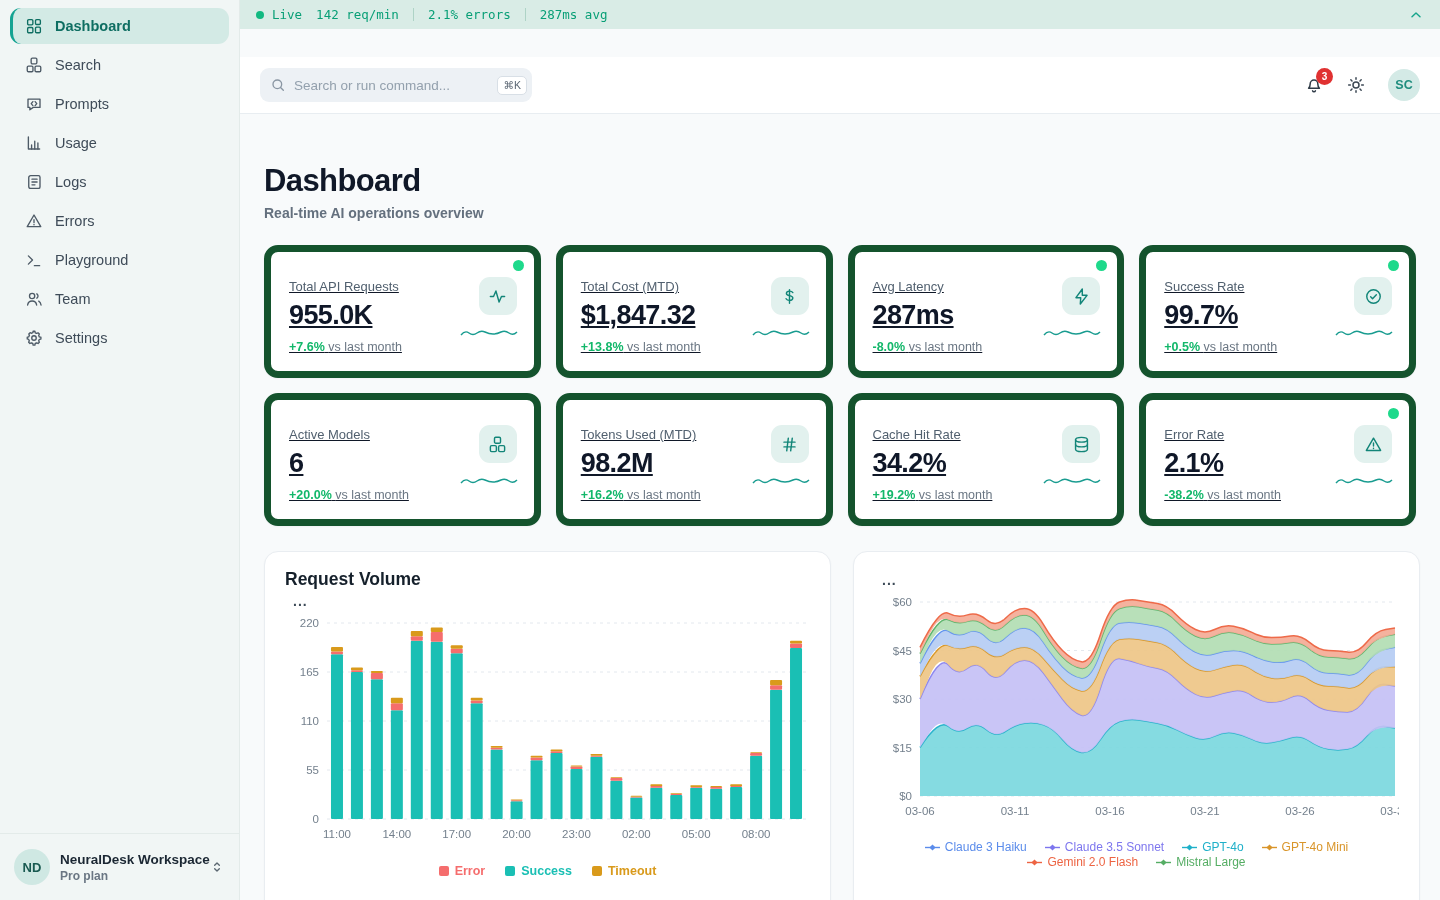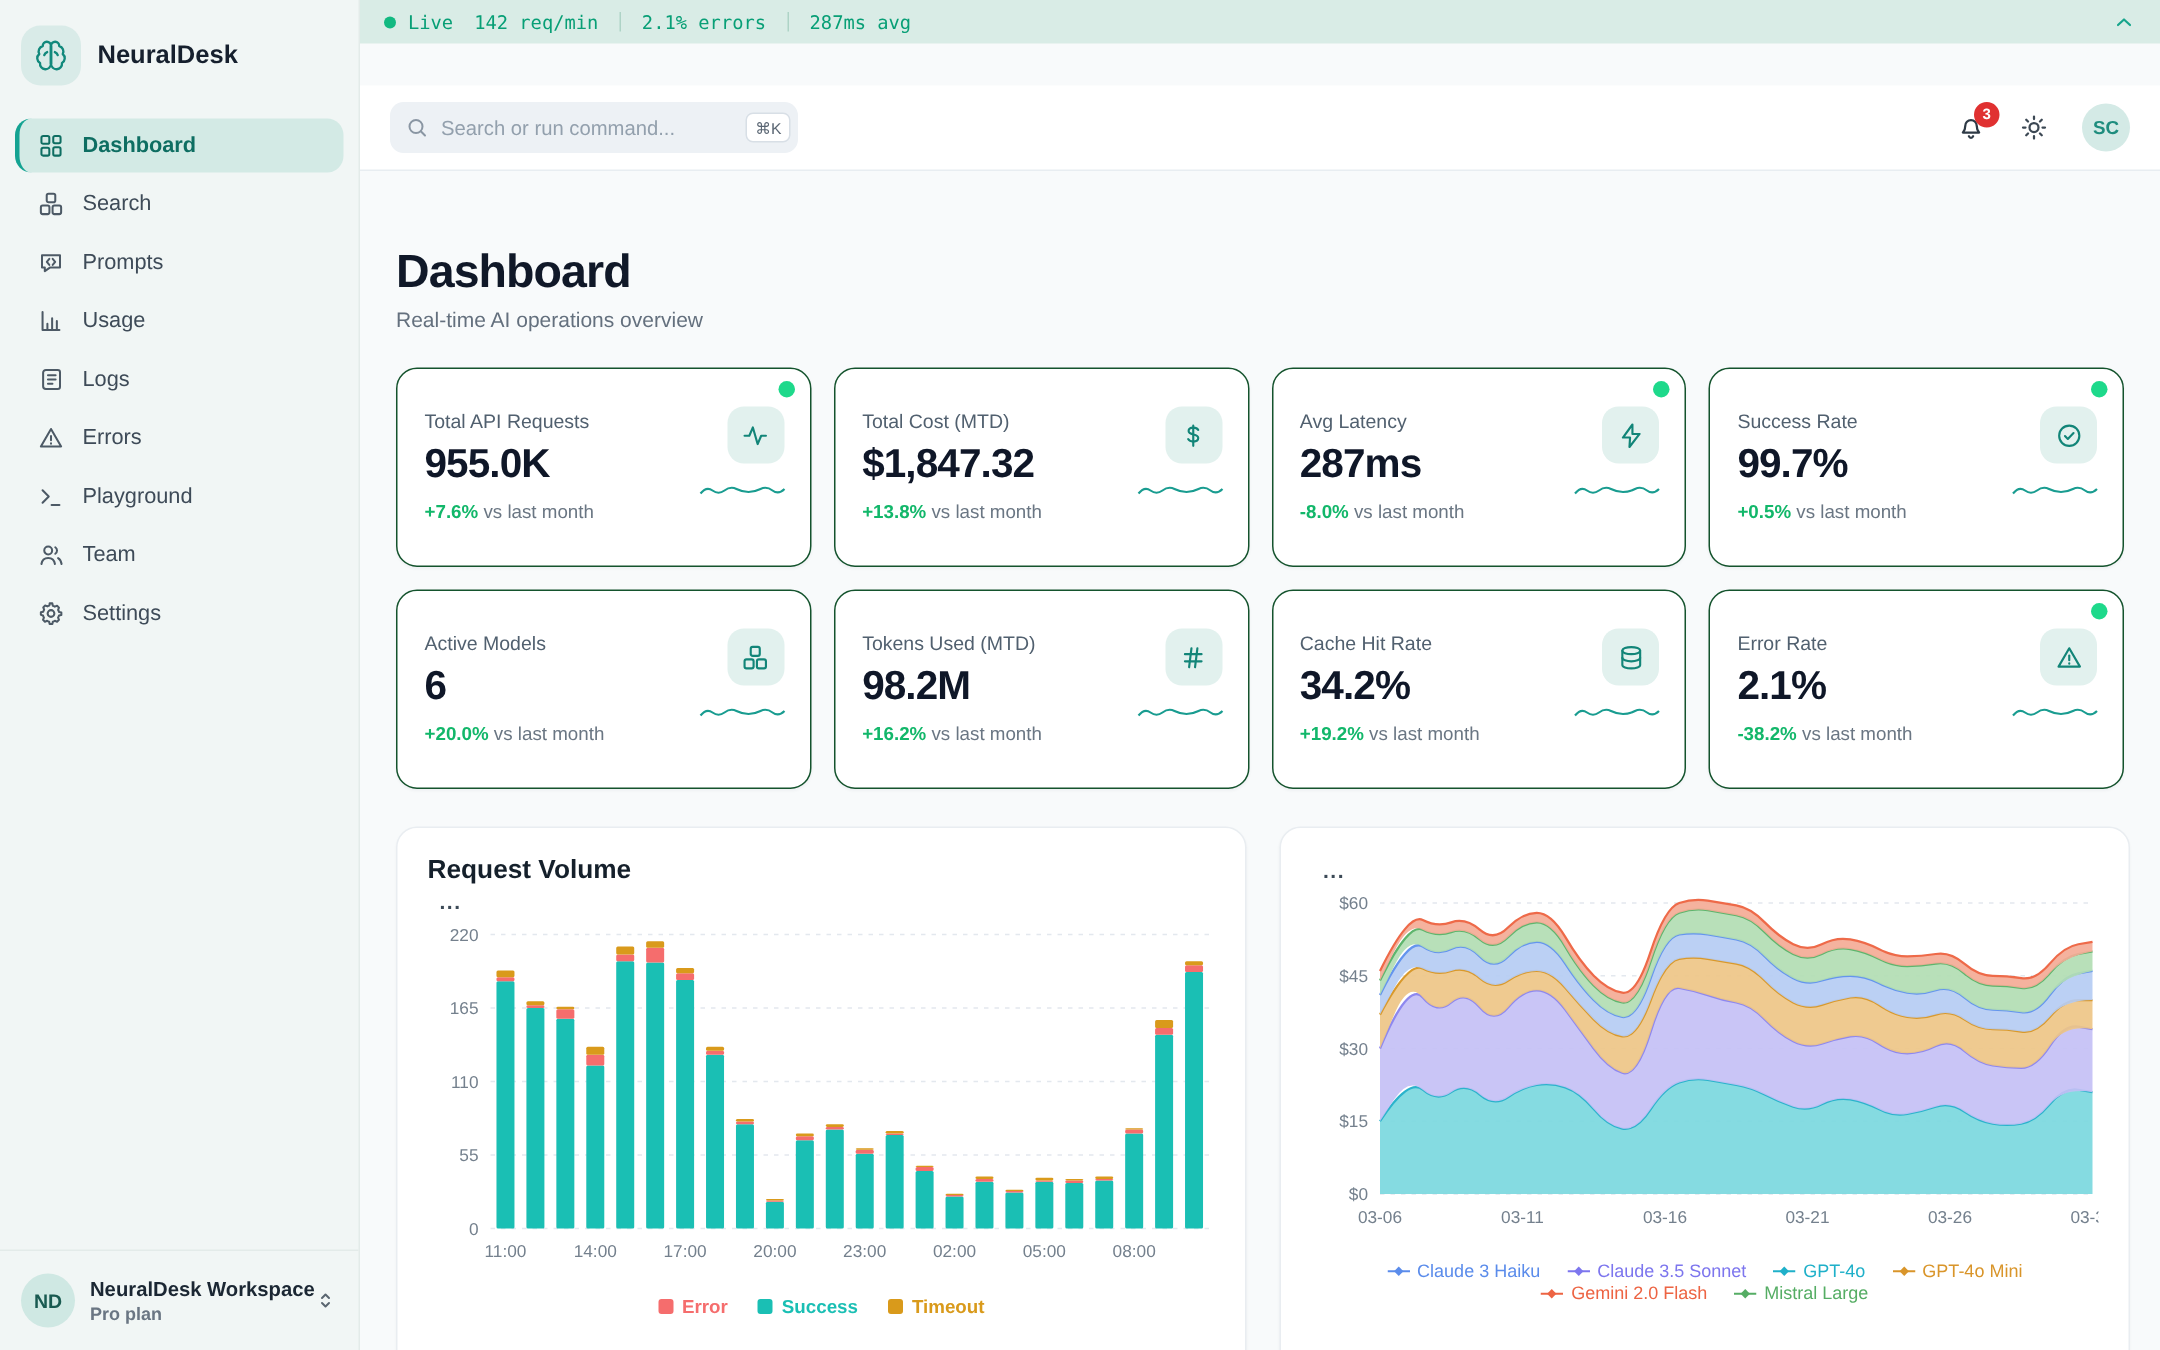--- a/index.html
+++ b/index.html
@@ -89,28 +89,29 @@
   }
   .theme-btn { width:20px; height:20px; color:#3c4854; cursor:pointer; }
   .user-avatar {
     width:32px; height:32px; border-radius:50%; background:#d4eae6; color:#1f8d7e;
     font-size:12.5px; font-weight:700; display:flex; align-items:center; justify-content:center;
     cursor:pointer;
   }
 
   .content { flex:1; overflow:auto; padding:21px 24px 24px; background:#f8fafb; }
   .page-title { font-size:31px; font-weight:800; letter-spacing:-.6px; color:#101828; }
-  .page-sub { font-size:14px; color:#64707e; margin:6px 0 24px; }
+  .page-sub { font-size:14px; color:#64707e; margin:6px 0 24px;font-weight:bold; }
 
   
   .stats-grid { display:grid; grid-template-columns:repeat(4,1fr); gap:15px; margin-bottom:25px; }
   .stat-card {
     position:relative; height:133px; background:#fff;
-    border:1px solid #14532d; border-radius:14px; padding:14px 18px;
+    border:7px solid #14532d; border-radius:14px; padding:14px 18px;
     box-shadow:0 1px 2px rgba(16,24,40,.04);
+    text-decoration:underline;
   }
   .stat-label { font-size:13px; color:#51606f; margin-top:13px; }
   .stat-value { font-size:27px; font-weight:800; letter-spacing:-.6px; color:#0f1728; margin-top:6px; }
   .stat-delta { font-size:12.5px; color:#6a7683; margin-top:9px; }
   .stat-delta .dg { color:#12b76a; font-weight:700; }
   .stat-icon {
     position:absolute; top:25px; right:17px; width:38px; height:38px;
     border-radius:11px; background:#e2f1ee; color:#128578;
     display:flex; align-items:center; justify-content:center;
   }
@@ -136,31 +137,20 @@
   .legend-area {
     display:flex; flex-wrap:wrap; justify-content:center;
     column-gap:18px; row-gap:1px; margin-top:0; font-size:12px;
   }
   .legend-area .li { display:flex; align-items:center; gap:5px; }
 </style>
 </head>
 <body>
 
 <aside class="sidebar">
-  <div class="brand">
-    <div class="brand-logo">
-      <svg width="22" height="22" viewBox="0 0 24 24" fill="none" stroke="currentColor" stroke-width="1.7" stroke-linecap="round" stroke-linejoin="round">
-        <path d="M12 5a3 3 0 1 0-5.997.125 4 4 0 0 0-2.526 5.77 4 4 0 0 0 .556 6.588A4 4 0 1 0 12 18Z"></path>
-        <path d="M12 5a3 3 0 1 1 5.997.125 4 4 0 0 1 2.526 5.77 4 4 0 0 1-.556 6.588A4 4 0 1 1 12 18Z"></path>
-        <path d="M12 5v13"></path>
-        <path d="M9.2 9.5c-1 .4-1.8 1.2-2.1 2.2M14.8 9.5c1 .4 1.8 1.2 2.1 2.2"></path>
-      </svg>
-    </div>
-    <div class="brand-name">NeuralDesk</div>
-  </div>
   <nav class="menu">
       <div class="menu-item active">
         <span class="mi-icon">
           <svg width="18" height="18" viewBox="0 0 24 24" fill="none" stroke="currentColor" stroke-width="1.8" stroke-linecap="round" stroke-linejoin="round">
             <rect x="3.5" y="3.5" width="7" height="7" rx="1.5"></rect>
             <rect x="14" y="3.5" width="6.5" height="6.5" rx="1.5"></rect>
             <rect x="3.5" y="14" width="7" height="7" rx="1.5"></rect>
             <rect x="14" y="13.5" width="6.5" height="7.5" rx="1.5"></rect>
           </svg>
         </span>

